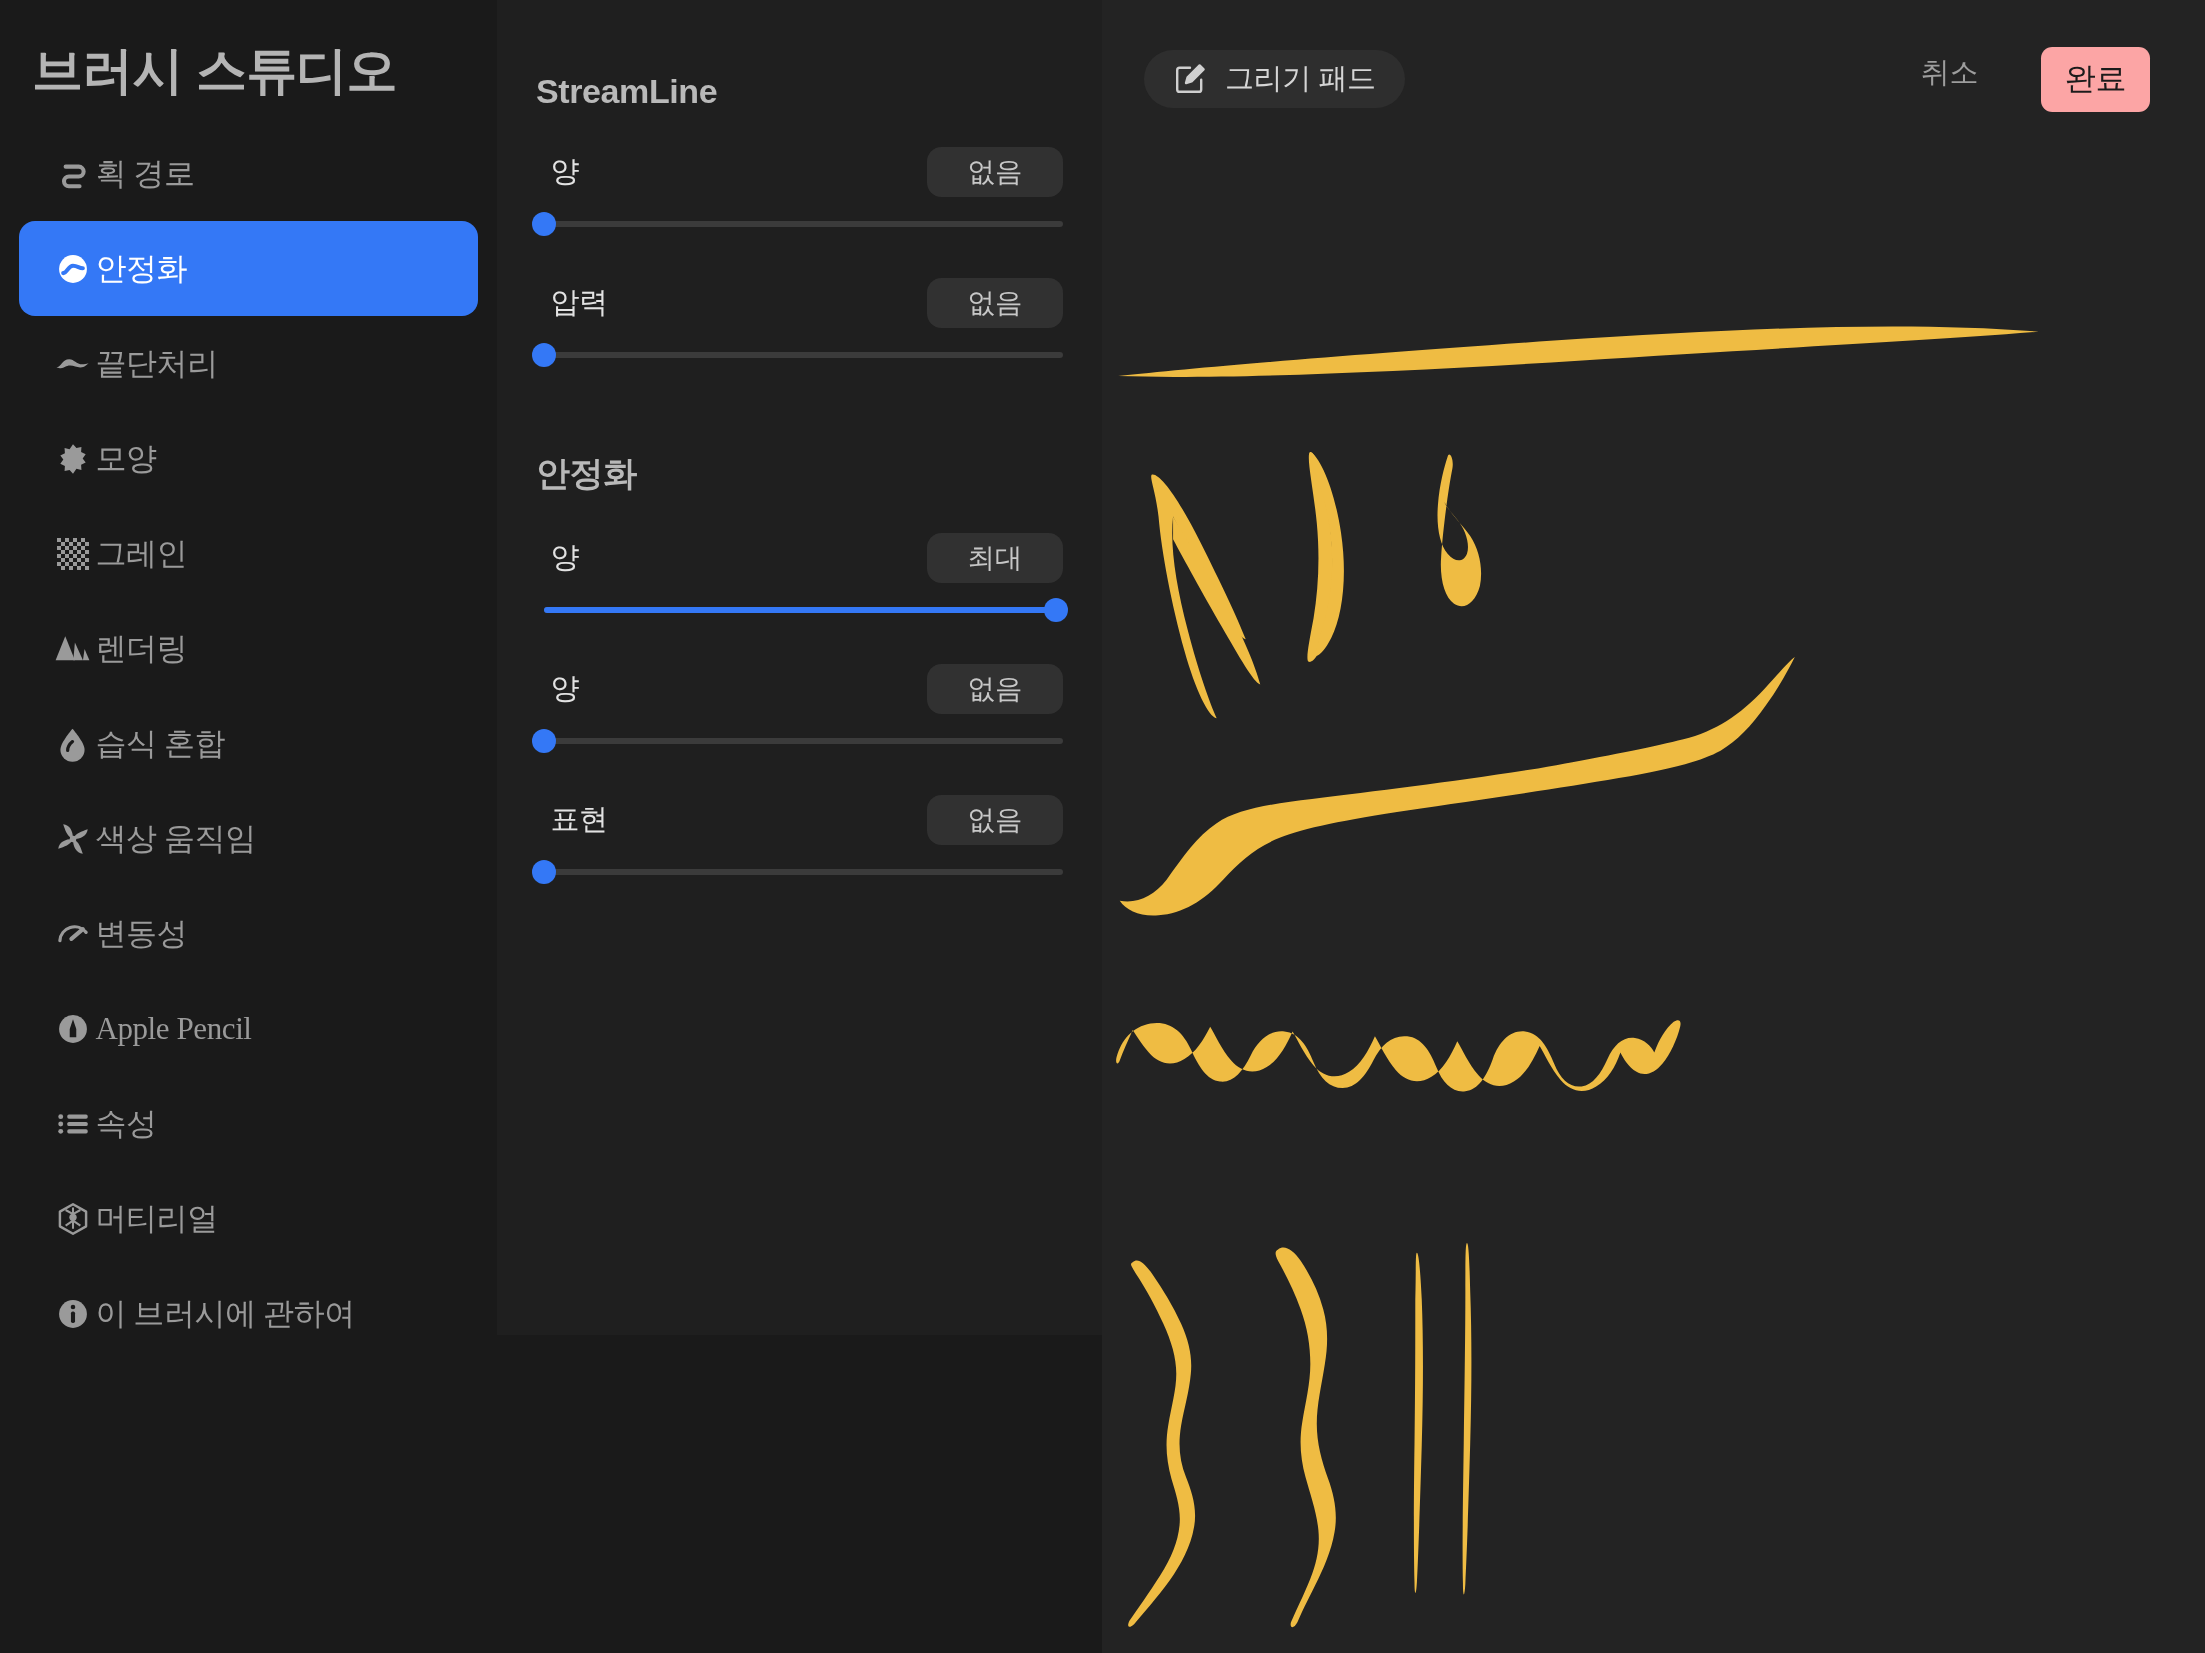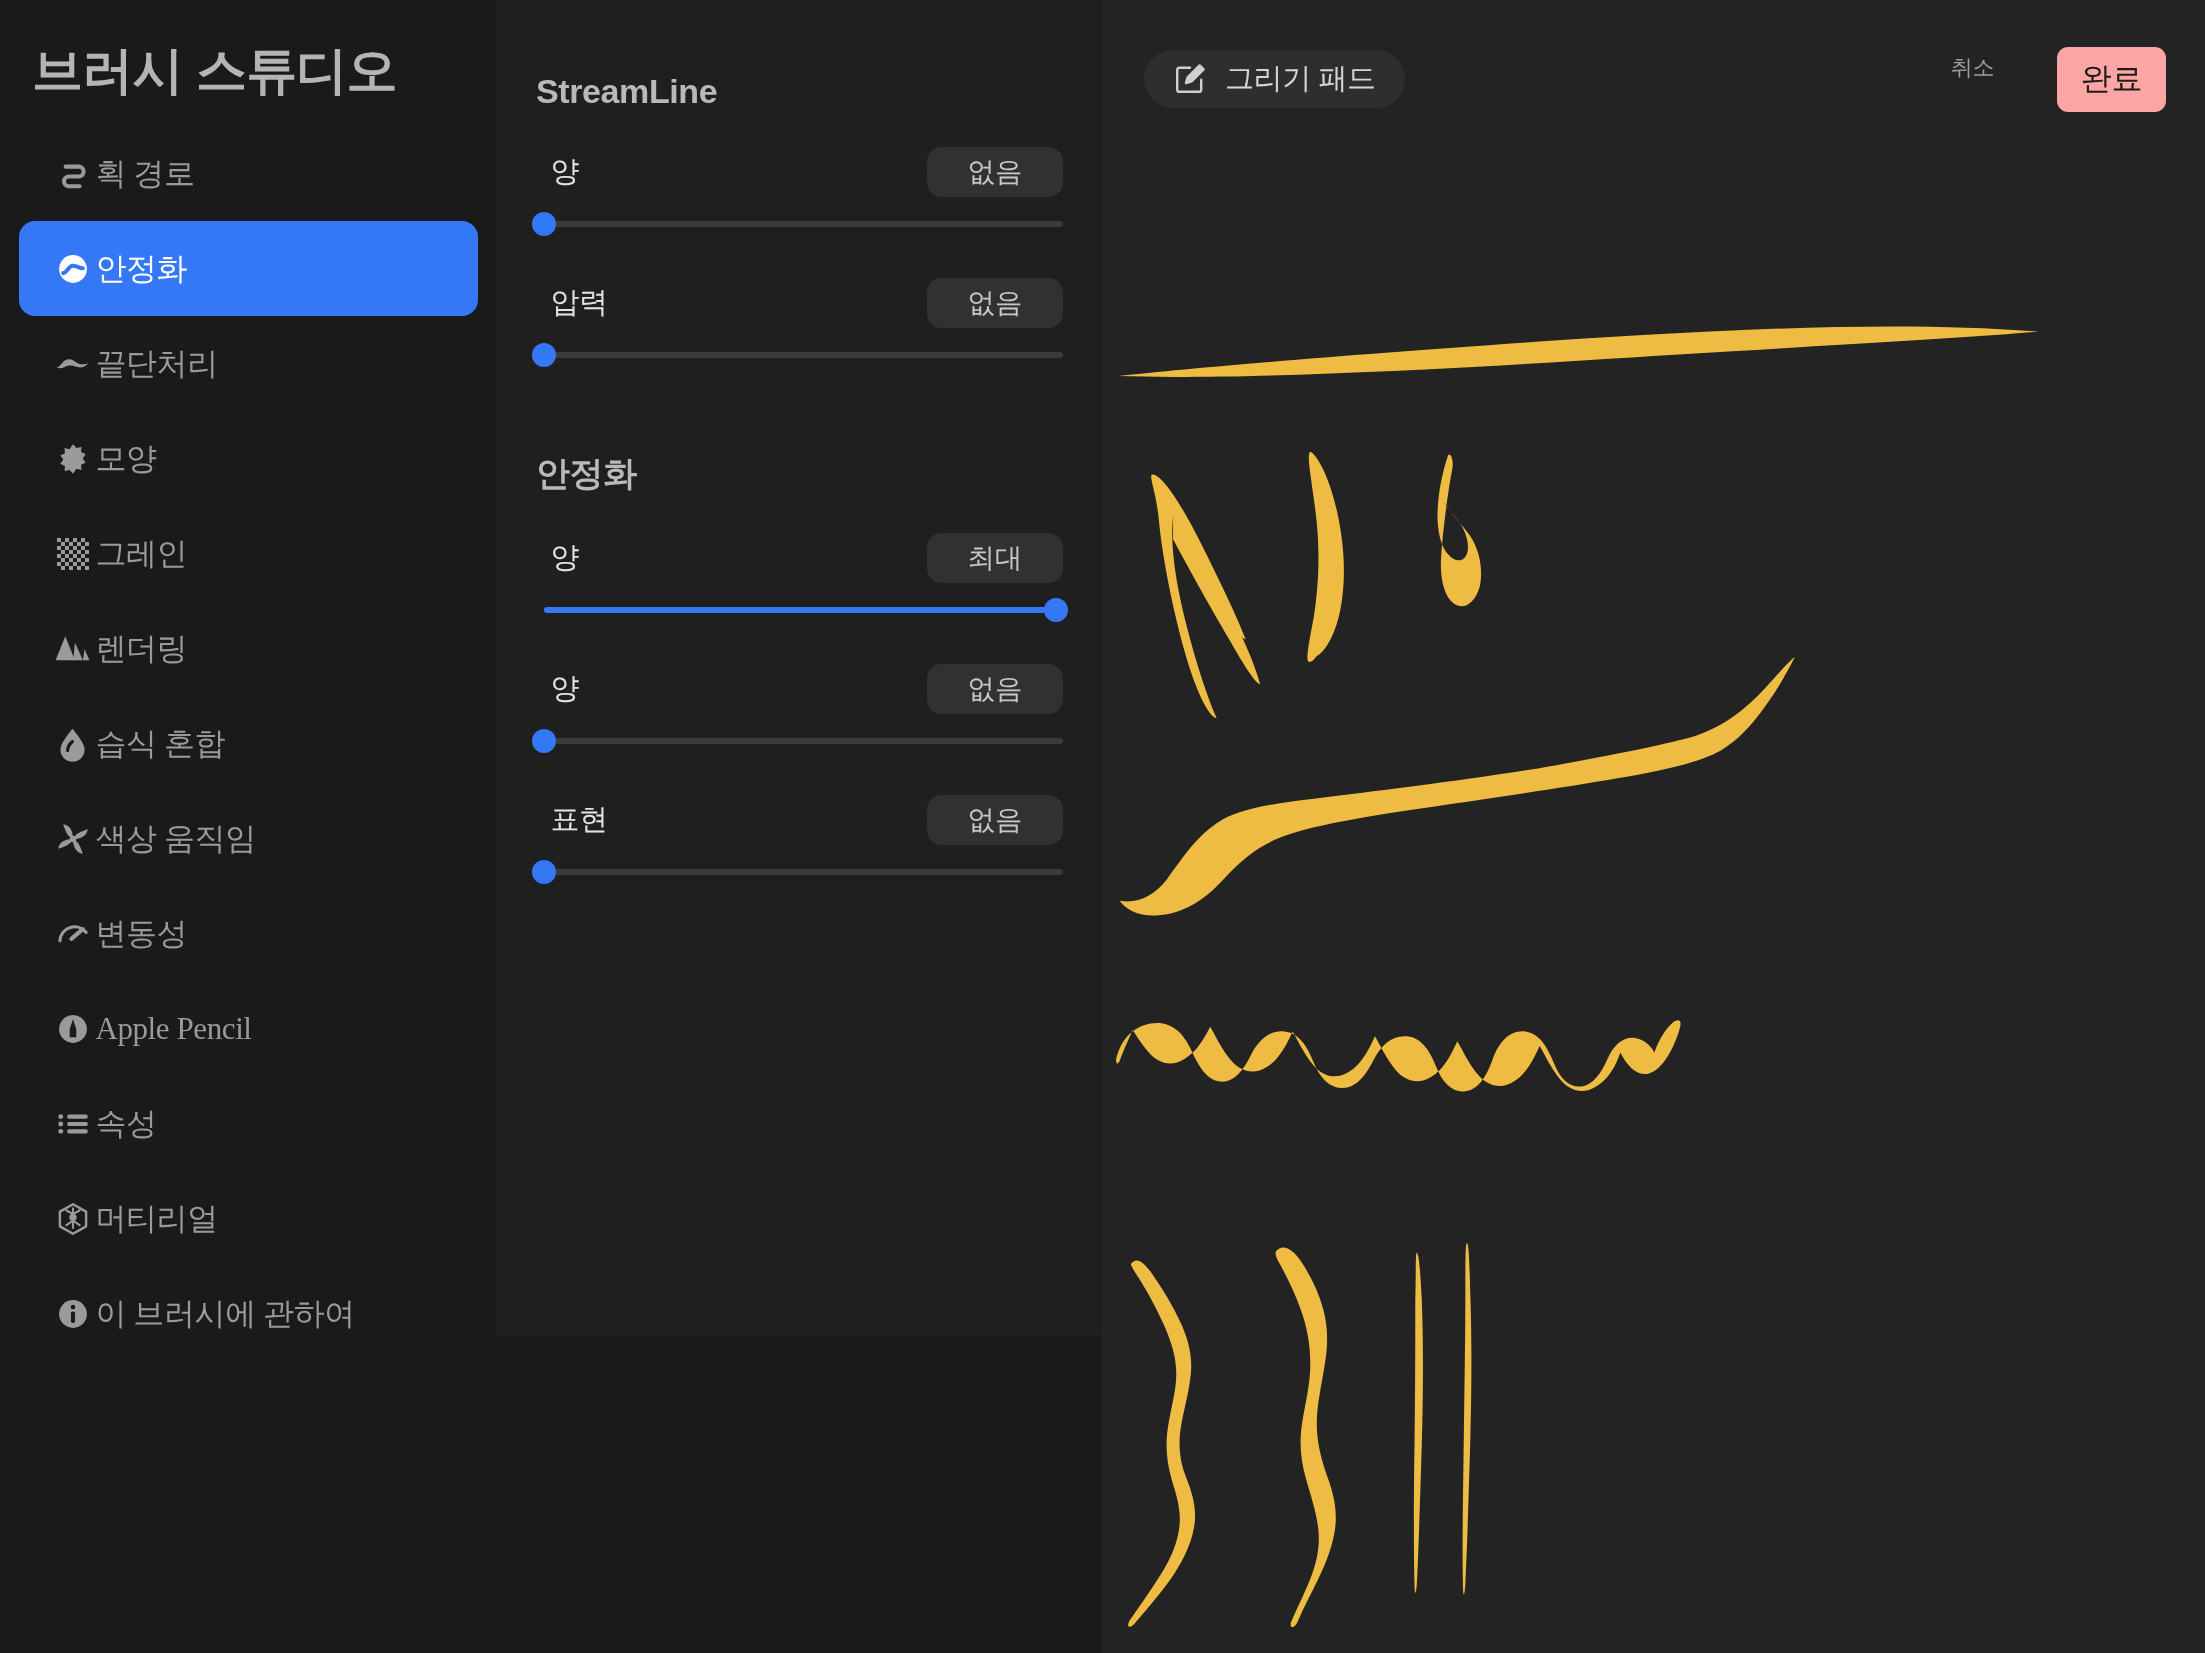--- a/index.html
+++ b/index.html
@@ -173,21 +173,21 @@
   .canvas {
     flex: 1 1 auto;
     height: 1653px;
     background: #232323;
     position: relative;
   }
   .canvas-toolbar {
     position: absolute;
     top: 0;
     left: 0;
-    right: 0;
+    right: 16px;
     height: 129px;
   }
   .draw-pad-btn {
     position: absolute;
     left: 42px;
     top: 50px;
     height: 58px;
     background: #2e2e2e;
     border-radius: 29px;
     display: flex;
@@ -209,21 +209,21 @@
   .draw-pad-btn .pad-label {
     color: #d5d5d5;
     font-size: 29px;
     letter-spacing: -0.4px;
   }
   .cancel-btn {
     position: absolute;
     right: 211px;
     top: 53px;
     color: #9d9d9d;
-    font-size: 22px;
+    font-size: 29px;
     cursor: pointer;
     user-select: none;
     letter-spacing: -0.4px;
   }
   .done-btn {
     position: absolute;
     right: 39px;
     top: 47px;
     background: #fca5a5;
     color: #1b1b1b;

